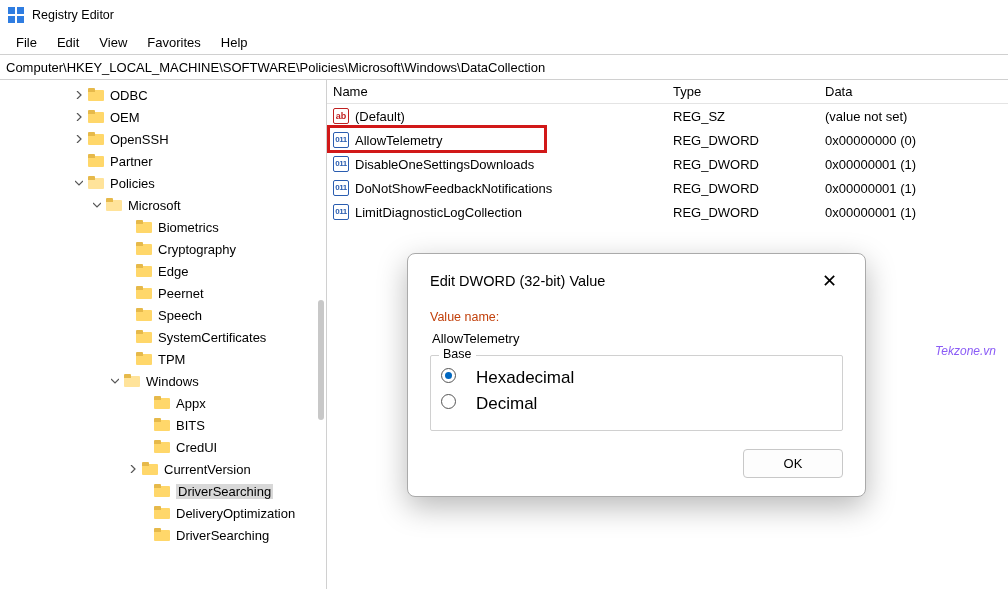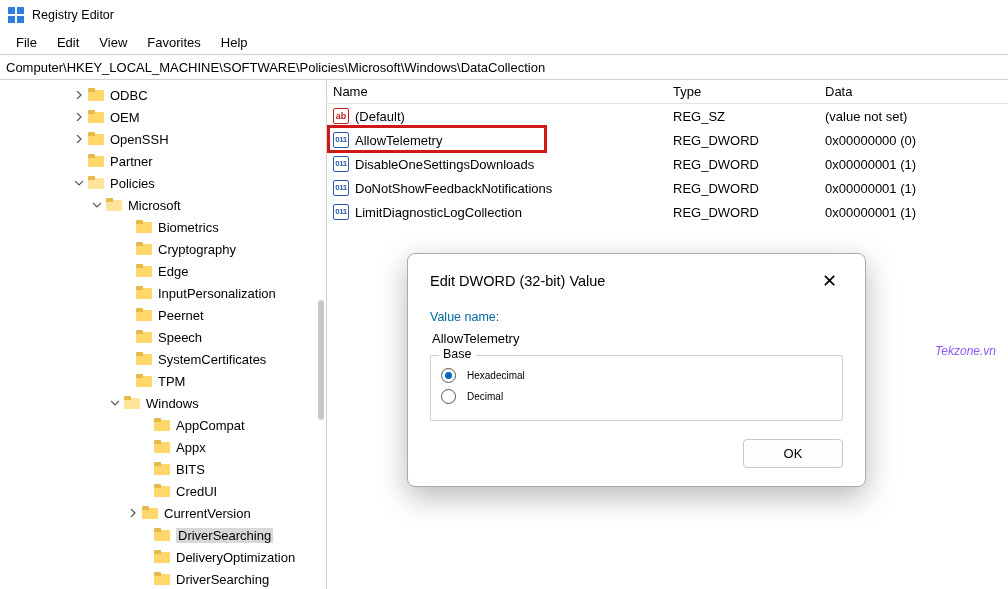--- a/index.html
+++ b/index.html
@@ -55,29 +55,29 @@
 
 
 .red-rect { position:absolute; border:3px solid #d11818; pointer-events:none; }
 
 
 .dialog { position:absolute; left:407px; top:253px; width:459px; background:#fff; border:1px solid #aaa; border-radius:8px; box-shadow:0 10px 30px rgba(0,0,0,0.28); padding: 14px 22px 18px 22px; }
 .dialog-header { display:flex; justify-content:space-between; align-items:center; margin-bottom:16px; }
 .dialog-title { font-size:14.5px; }
 .close-x { font-size:18px; padding:2px 6px; cursor:default; }
 .dlg-row { margin-bottom: 6px; }
-.dlg-label { font-size:12.5px; color:#0369a1; margin-bottom:4px; }
+.dlg-label { font-size:12.5px; color:#c2410c; margin-bottom:4px; }
 .dlg-input-ro { width: 410px; font-size:13px; padding:3px 2px; border:none; }
 .dlg-body { display:flex; gap: 30px; margin-top: 4px; }
 .dlg-left { width: 210px; }
 .dlg-input { width: 175px; font-size:13px; padding:4px 4px; border:none; border-bottom:2px solid #0067c0; outline:none; background:#fff; }
 .dlg-input .sel { background:#0067c0; color:#fff; padding:0 1px; }
 .fieldset { border:1px solid #d0d0d0; padding: 6px 10px 10px 10px; position:relative; border-radius:2px; flex:1; }
 .legend { position:absolute; top:-9px; left:8px; background:#fff; padding:0 4px; font-size:12.5px; }
-.radio-row { display:flex; align-items:center; gap:11px; font-size:10px; margin:6px 0; }
+.radio-row { display:flex; gap:20px; font-size:17px; margin:6px 0; }
 .radio { width:15px; height:15px; border:1px solid #555; border-radius:50%; display:inline-flex; align-items:center; justify-content:center; }
 .radio.checked::after { content:""; width:7px; height:7px; background:#0067c0; border-radius:50%; }
 .dlg-buttons { display:flex; justify-content:flex-end; gap:1px; margin-top:18px; }
 .btn { min-width:100px; text-align:center; padding:6px 10px; border:1px solid #c8c8c8; border-radius:4px; background:#fdfdfd; font-size:13px; }
 
 
 .watermark { position:absolute; right:12px; top:344px; font-size:12px; color:#8b5cf6; font-style:italic; }
 </style>
 </head>
 <body>
@@ -181,26 +181,20 @@
         <div class="node">
           <span class="indent" style="width: 120px;"></span>
           <span class="expander"></span>
           <span class="folder"></span>
           <span class="node-label">Edge</span>
         </div>
         <div class="node">
           <span class="indent" style="width: 120px;"></span>
           <span class="expander"></span>
           <span class="folder"></span>
-          <span class="node-label">InputPersonalization</span>
-        </div>
-        <div class="node">
-          <span class="indent" style="width: 120px;"></span>
-          <span class="expander"></span>
-          <span class="folder"></span>
           <span class="node-label">Peernet</span>
         </div>
         <div class="node">
           <span class="indent" style="width: 120px;"></span>
           <span class="expander"></span>
           <span class="folder"></span>
           <span class="node-label">Speech</span>
         </div>
         <div class="node">
           <span class="indent" style="width: 120px;"></span>
@@ -216,26 +210,20 @@
         </div>
         <div class="node">
           <span class="indent" style="width: 108px;"></span>
           <span class="expander">
             <svg width="8" height="8" viewBox="0 0 8 8">
               <path d="M0 2 L4 6 L8 2" fill="none" stroke="#555" stroke-width="1.2"></path>
             </svg>
           </span>
           <span class="folder open"></span>
           <span class="node-label">Windows</span>
-        </div>
-        <div class="node">
-          <span class="indent" style="width: 138px;"></span>
-          <span class="expander"></span>
-          <span class="folder"></span>
-          <span class="node-label">AppCompat</span>
         </div>
         <div class="node">
           <span class="indent" style="width: 138px;"></span>
           <span class="expander"></span>
           <span class="folder"></span>
           <span class="node-label">Appx</span>
         </div>
         <div class="node">
           <span class="indent" style="width: 138px;"></span>
           <span class="expander"></span>

